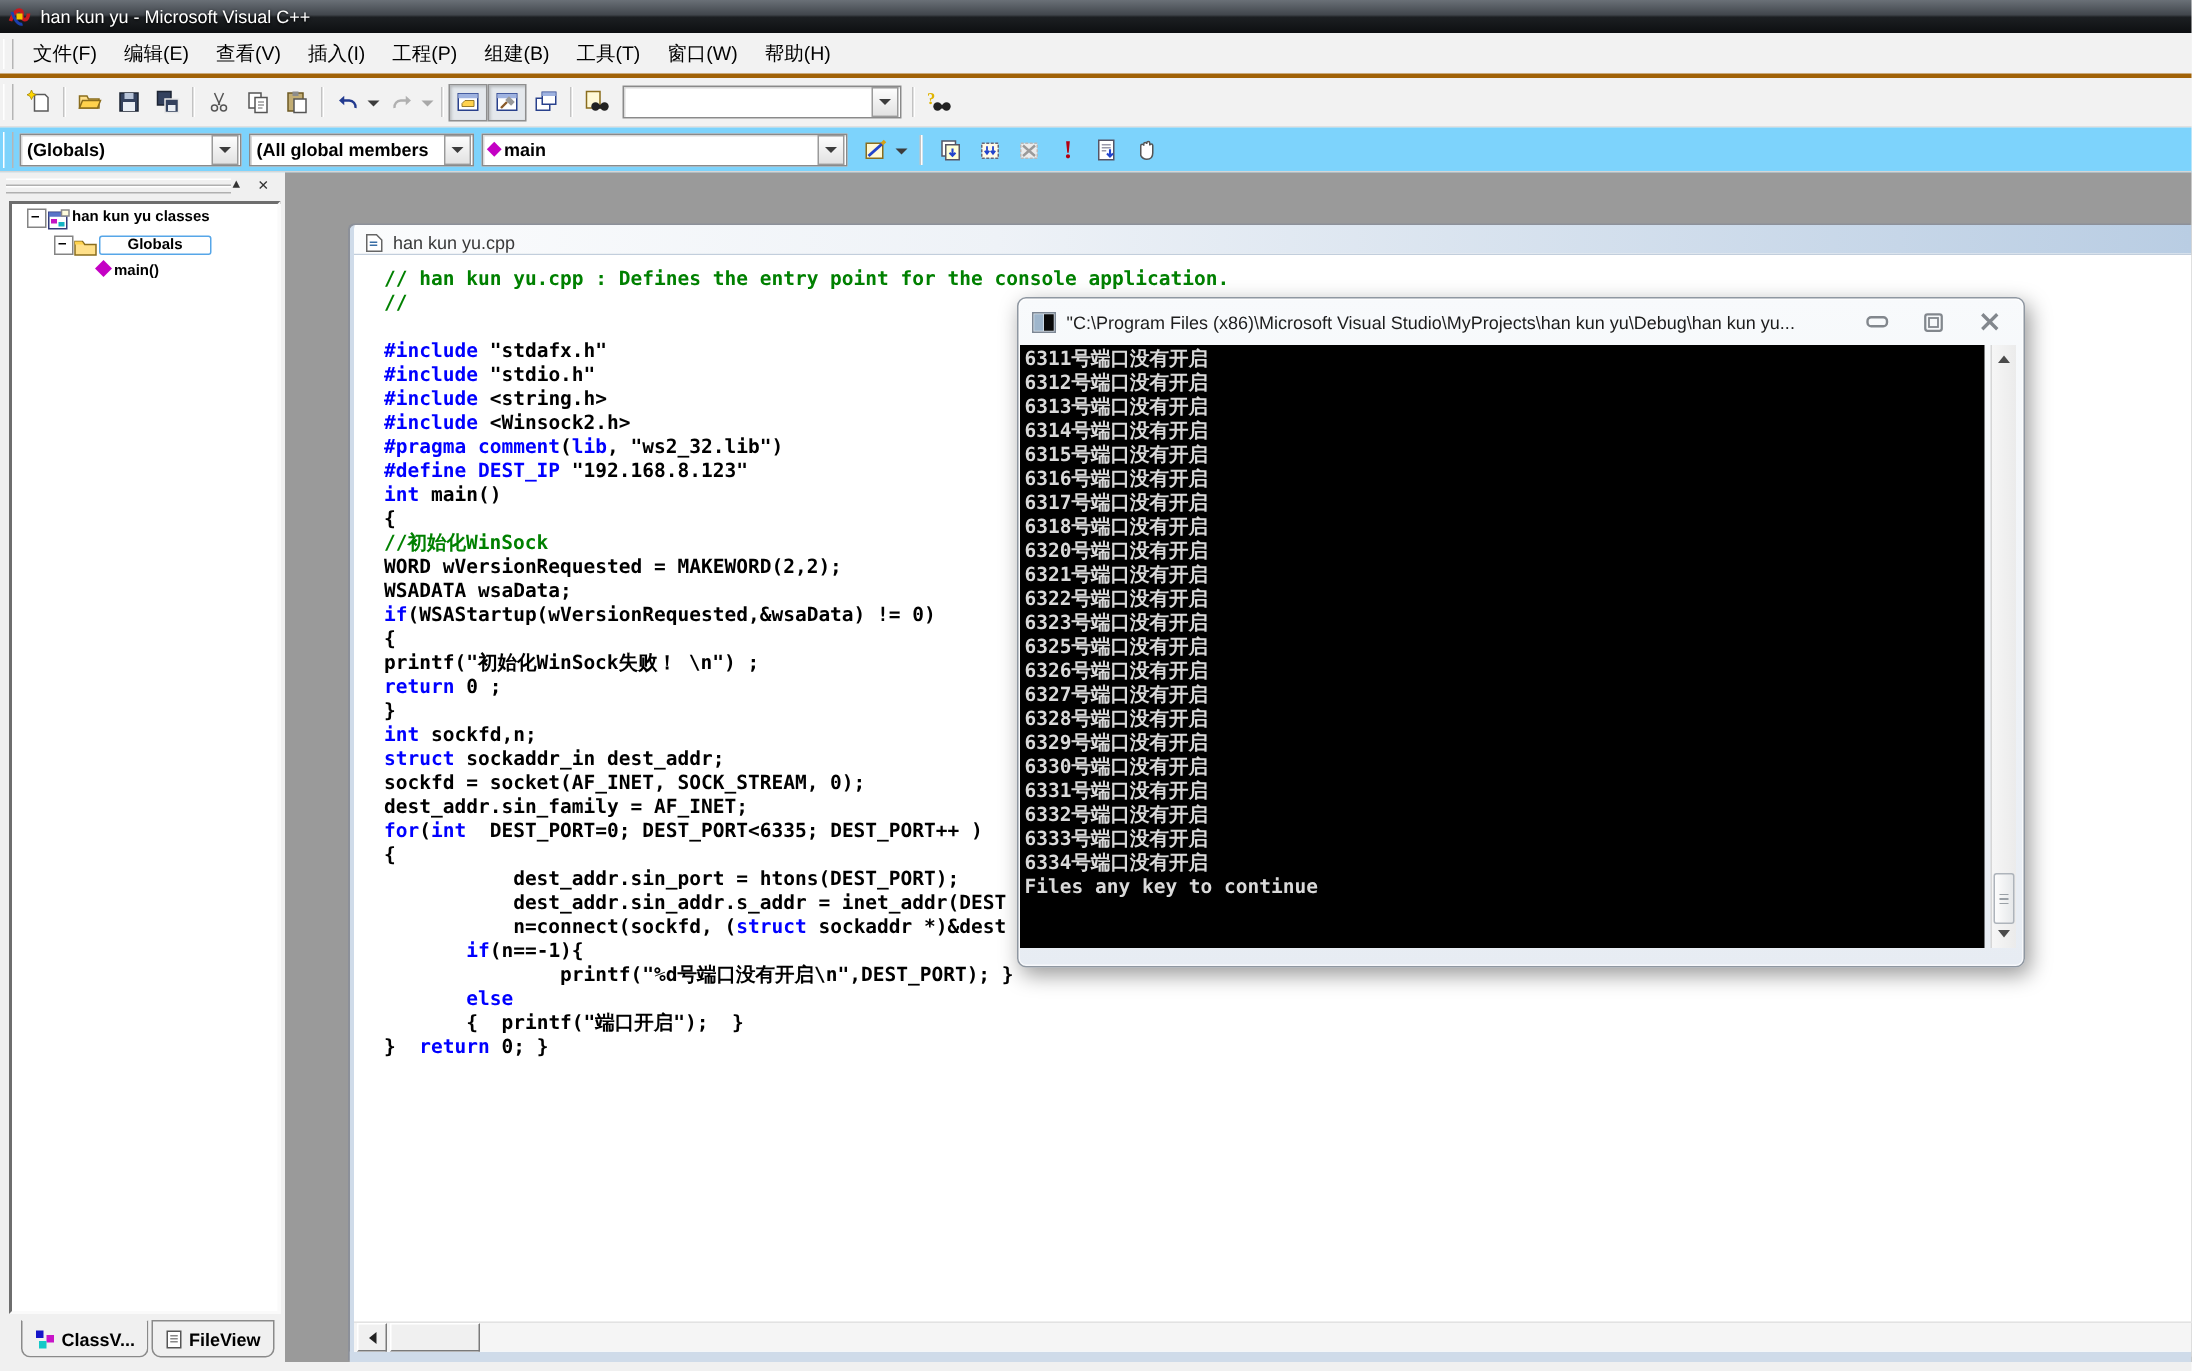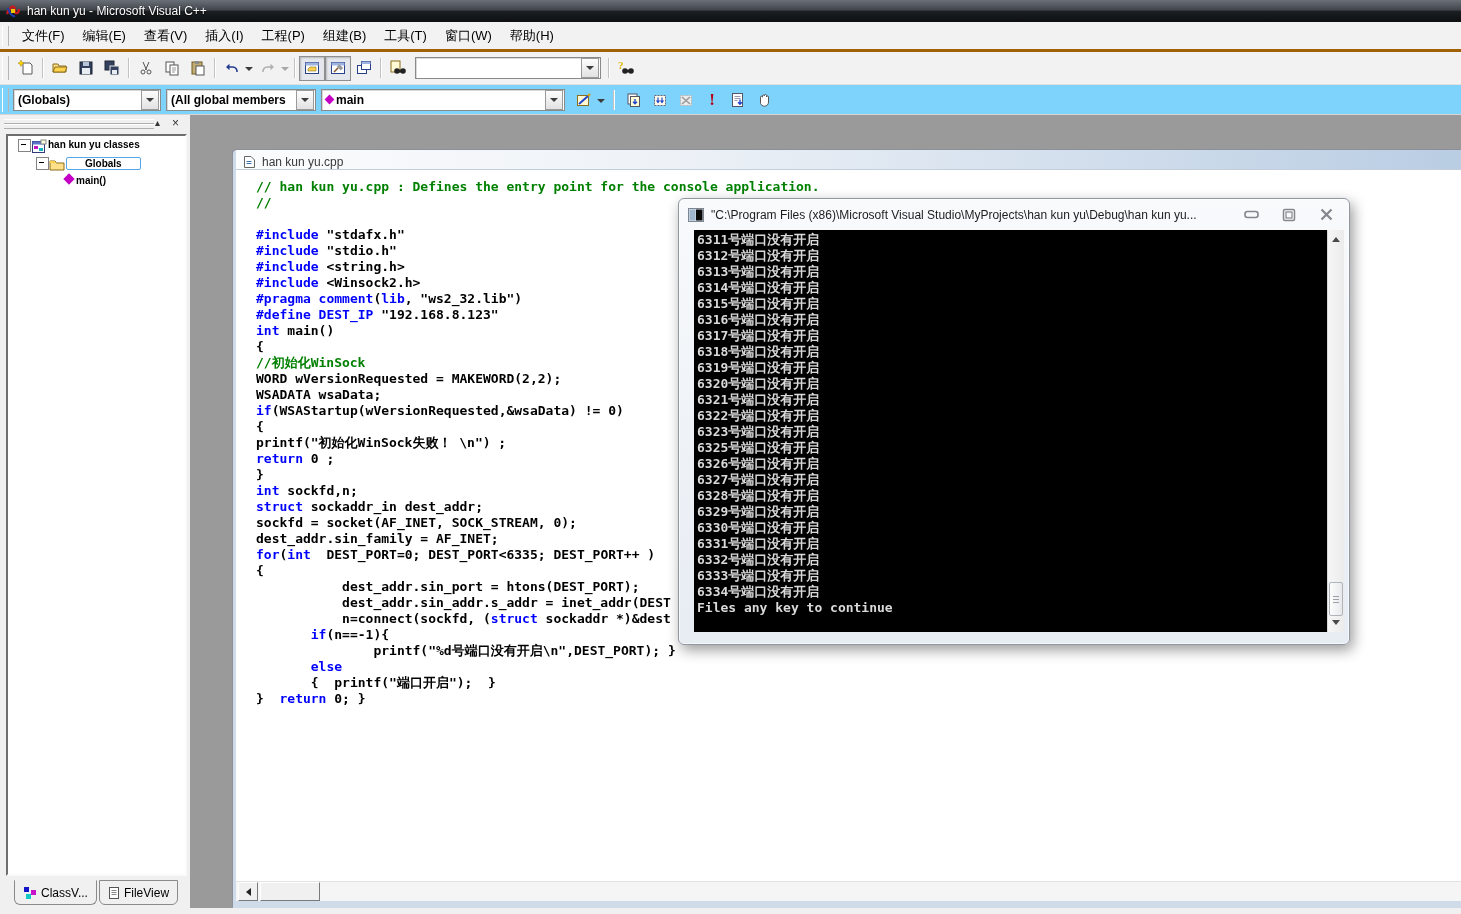--- a/index.html
+++ b/index.html
@@ -47,21 +47,21 @@
   .pane-btn.min{right:26px;} .pane-btn.close{right:8px;font-size:12px;}
   .tree-box{position:absolute;left:6px;right:3px;top:19px;bottom:32px;background:#fff;
     border:2px solid;border-color:#6e6e6e #fafafa #fafafa #6e6e6e;overflow:hidden;padding:3px 0 0 2px;}
   .tree-row{height:18px;display:flex;align-items:flex-start;gap:0;font-size:10px;font-weight:bold;white-space:nowrap;}
   .expander{width:11px;height:11px;border:1px solid #848484;background:#fff;position:relative;flex:none;}
   .expander::after{content:"";position:absolute;left:2px;top:4px;width:5px;height:1px;background:#000;}
   .t-indent1{margin-left:8px;} .t-indent2{margin-left:26px;} .t-indent3{margin-left:52px;}
   .sel-label{border:1px solid #56a6e8;border-radius:2px;background:#fff;padding:0 18px;}
   .ws-tabs{position:absolute;left:14px;bottom:3px;display:flex;gap:2px;}
   .ws-tab{height:23px;display:flex;align-items:center;gap:4px;padding:0 8px;background:#f0f0f0;
-    border:1px solid #8a8a8a;border-radius:0 0 6px 6px;font-size:12px;font-weight:normal;}
+    border:1px solid #8a8a8a;border-radius:0 0 6px 6px;font-size:12px;font-weight:bold;}
   .ws-tab.active{border-top:1px solid #f0f0f0;}
   
   .mdi{position:absolute;left:190px;top:115px;width:1271px;height:793px;background:#9a9a9a;overflow:hidden;}
   
   .editor-win{position:absolute;left:43px;top:35px;width:1228px;height:758px;background:#fff;
     border-left:3px solid #cfdbe9;border-bottom:7px solid #cfdbe9;border-radius:4px 0 0 0;
     box-shadow:-1px -1px 0 #8c9099;z-index:1;box-sizing:border-box;}
   .editor-title{height:19px;background:linear-gradient(90deg,#fbfcfd 0%,#eef2f7 35%,#b9cde3 100%);
     border-bottom:1px solid #c2cedc;display:flex;align-items:flex-end;gap:6px;padding-left:7px;
     font-size:12px;color:#3a3a3a;border-radius:4px 0 0 0;}
@@ -75,21 +75,21 @@
     display:flex;align-items:center;justify-content:center;margin-left:2px;}
   .hs-thumb{width:58px;height:17px;background:#f0f0f0;border:1px solid;border-color:#fff #7a7a7a #7a7a7a #fff;margin-left:2px;}
   .tri-left{width:0;height:0;border:4px solid transparent;border-right:5px solid #222;margin-right:3px;}
   
   .console-win{position:absolute;left:678px;top:198px;width:672px;height:447px;z-index:5;
     background:linear-gradient(180deg,#f8fafc,#e7ecf3);border:1px solid #8f97a1;border-radius:6px;
     box-shadow:0 0 0 1px rgba(255,255,255,.65) inset,3px 5px 14px rgba(0,0,0,.4);box-sizing:border-box;}
   .console-titlebar{height:31px;display:flex;align-items:center;gap:7px;padding:0 8px 0 9px;}
   .console-title{flex:1;font-size:12px;color:#1d1d1d;white-space:nowrap;overflow:hidden;}
   .cap-btn{width:30px;height:17px;display:flex;align-items:center;justify-content:center;}
-  .console-body{position:absolute;left:15px;top:31px;width:643px;height:402px;background:#000;
+  .console-body{position:absolute;left:1px;top:31px;width:643px;height:402px;background:#000;
     padding:2px 0 0 3px;box-sizing:border-box;overflow:hidden;}
   .console-line{height:16px;white-space:pre;font:bold 13px/16px "DejaVu Sans Mono",monospace;color:var(--console_text);}
   .console-scrollbar{position:absolute;left:648px;top:31px;width:17px;height:402px;
     background:linear-gradient(90deg,#f6f6f6,#ebebeb);border-left:1px solid #d7d7d7;box-sizing:border-box;}
   .sb-up,.sb-down{position:absolute;left:0;width:16px;height:16px;display:flex;align-items:center;justify-content:center;}
   .sb-up{top:1px;} .sb-down{bottom:1px;}
   .tri-up{width:0;height:0;border:4px solid transparent;border-bottom:5px solid #4a4a4a;margin-bottom:3px;}
   .tri-down{width:0;height:0;border:4px solid transparent;border-top:5px solid #4a4a4a;margin-top:3px;}
   .sb-thumb{position:absolute;left:1px;top:352px;width:14px;height:34px;background:linear-gradient(90deg,#fdfdfd,#e6e8ea);
     border:1px solid #aeb4bb;border-radius:2px;box-sizing:border-box;}
@@ -439,21 +439,20 @@
   </div>
   <div class="console-body">
       <div class="console-line">6311号端口没有开启</div>
       <div class="console-line">6312号端口没有开启</div>
       <div class="console-line">6313号端口没有开启</div>
       <div class="console-line">6314号端口没有开启</div>
       <div class="console-line">6315号端口没有开启</div>
       <div class="console-line">6316号端口没有开启</div>
       <div class="console-line">6317号端口没有开启</div>
       <div class="console-line">6318号端口没有开启</div>
-      <div class="console-line">6319号端口没有开启</div>
       <div class="console-line">6320号端口没有开启</div>
       <div class="console-line">6321号端口没有开启</div>
       <div class="console-line">6322号端口没有开启</div>
       <div class="console-line">6323号端口没有开启</div>
       <div class="console-line">6325号端口没有开启</div>
       <div class="console-line">6326号端口没有开启</div>
       <div class="console-line">6327号端口没有开启</div>
       <div class="console-line">6328号端口没有开启</div>
       <div class="console-line">6329号端口没有开启</div>
       <div class="console-line">6330号端口没有开启</div>

